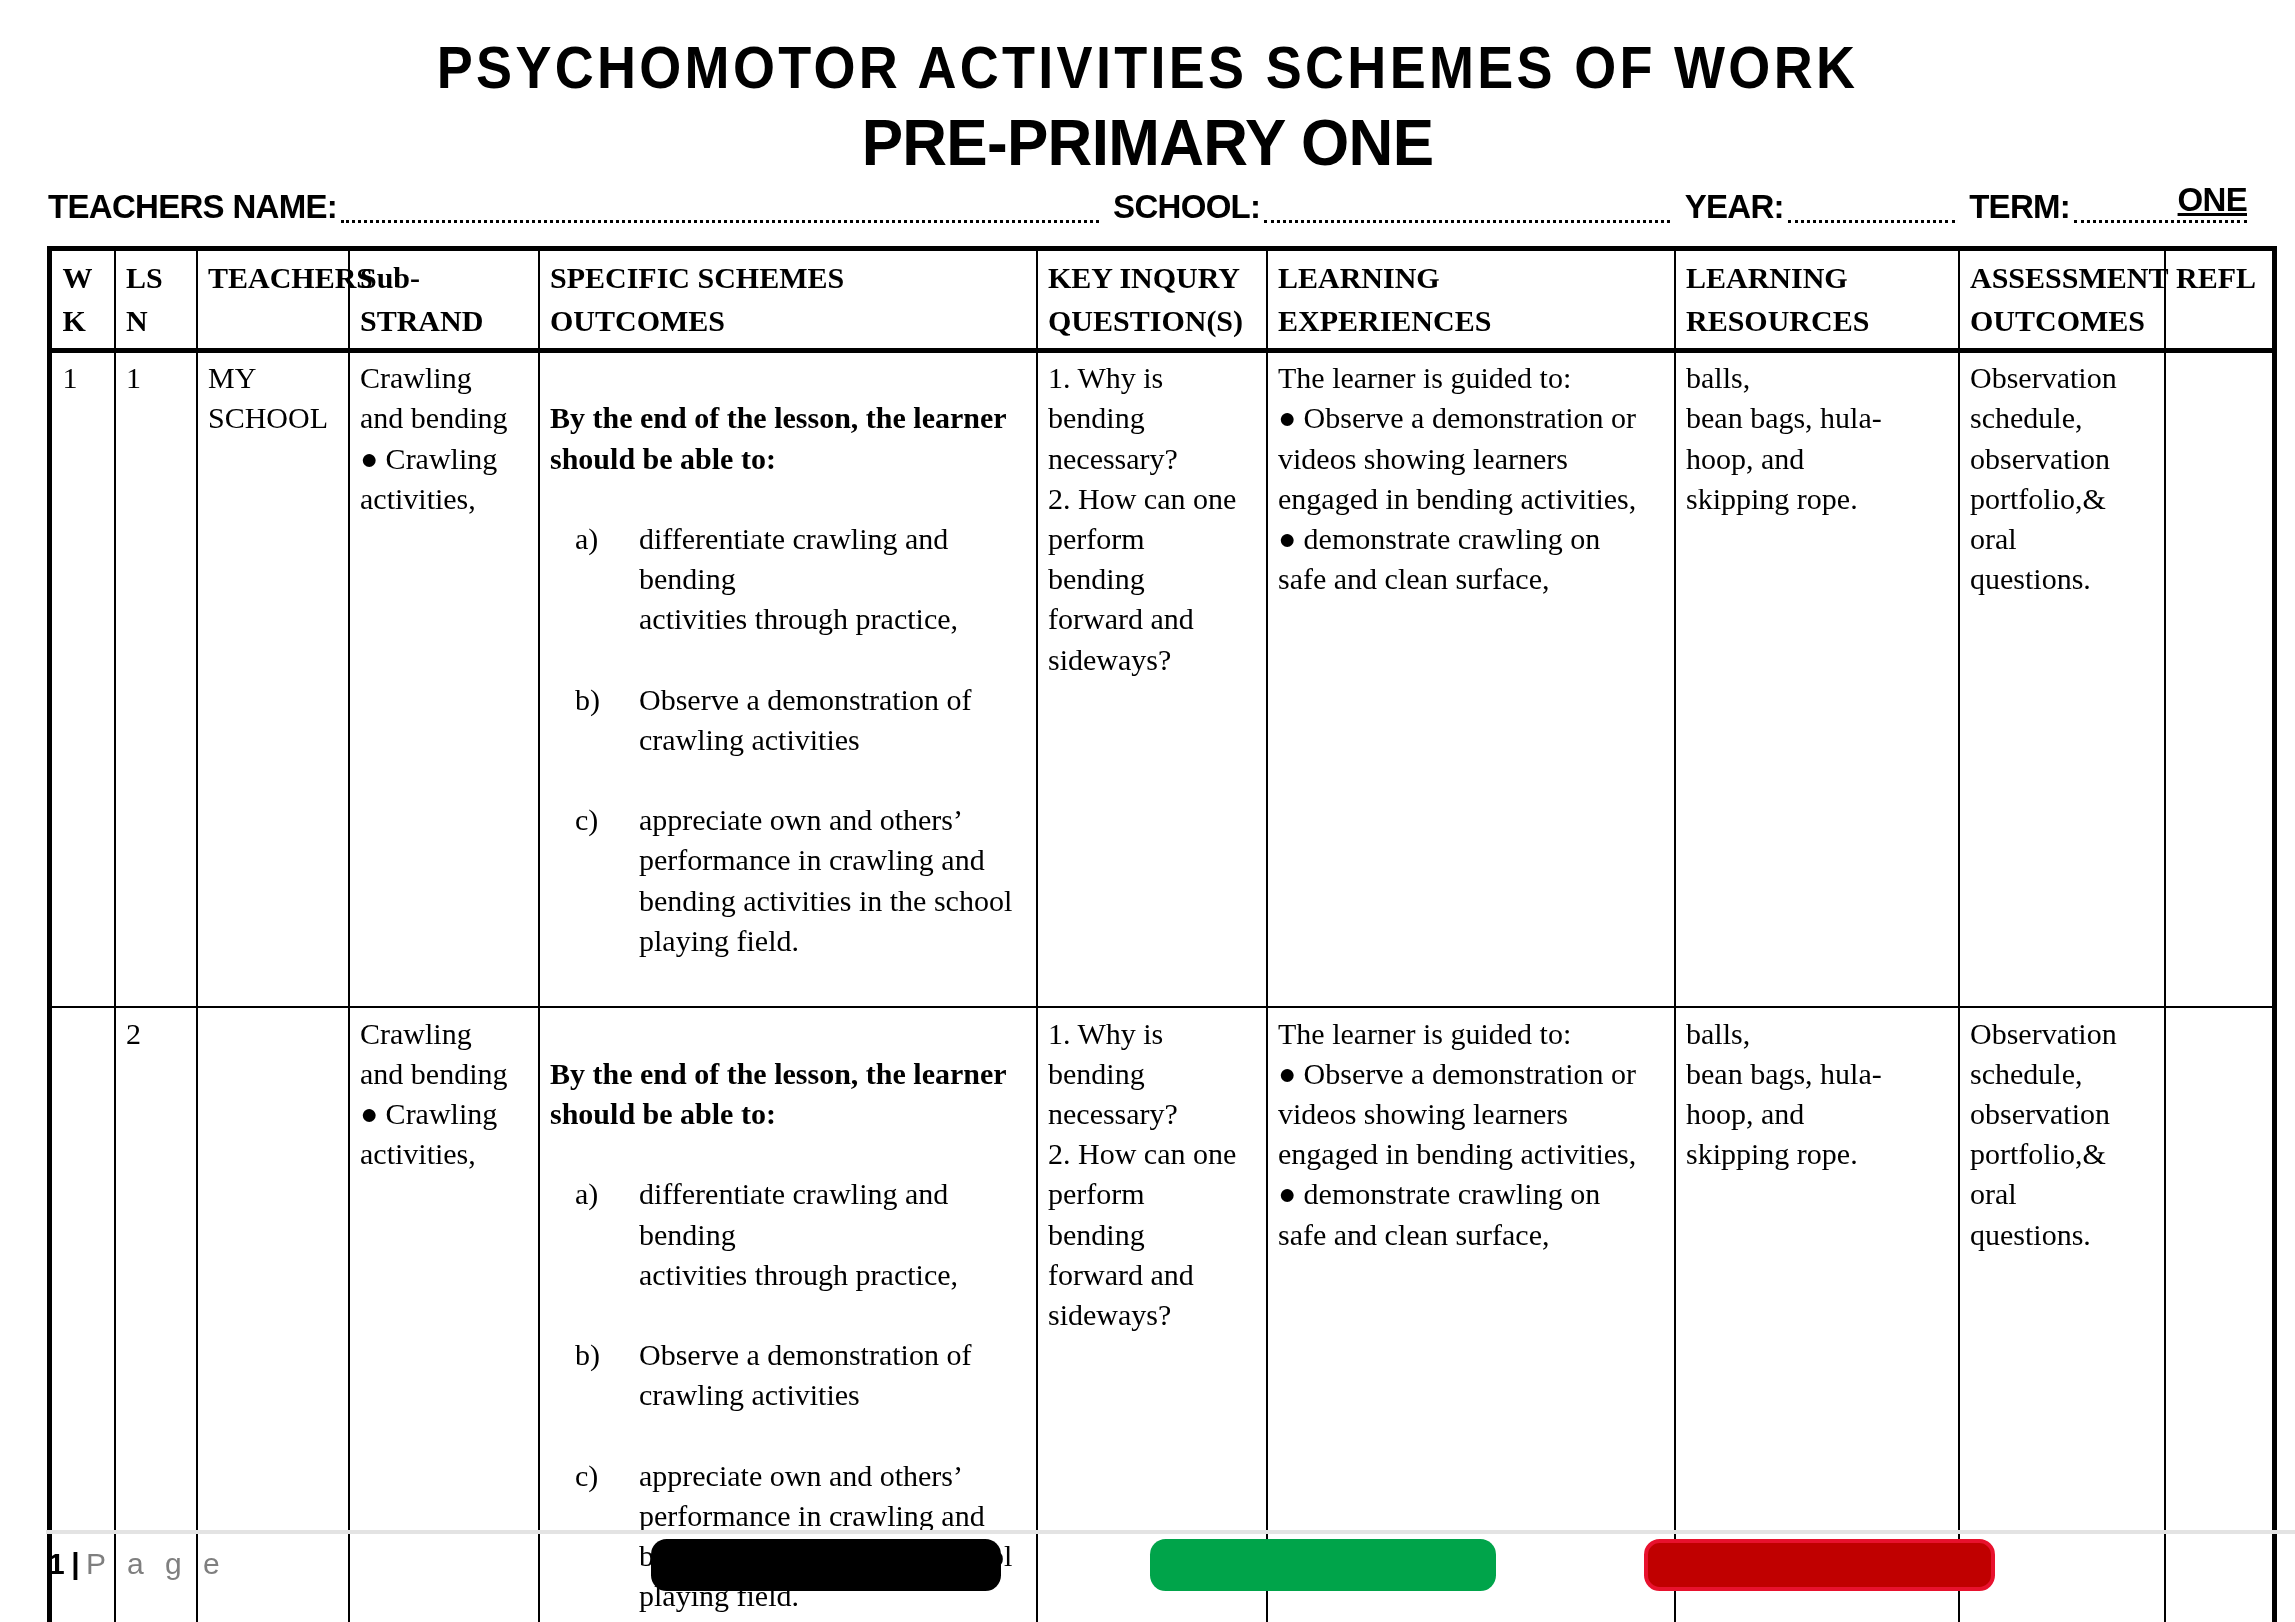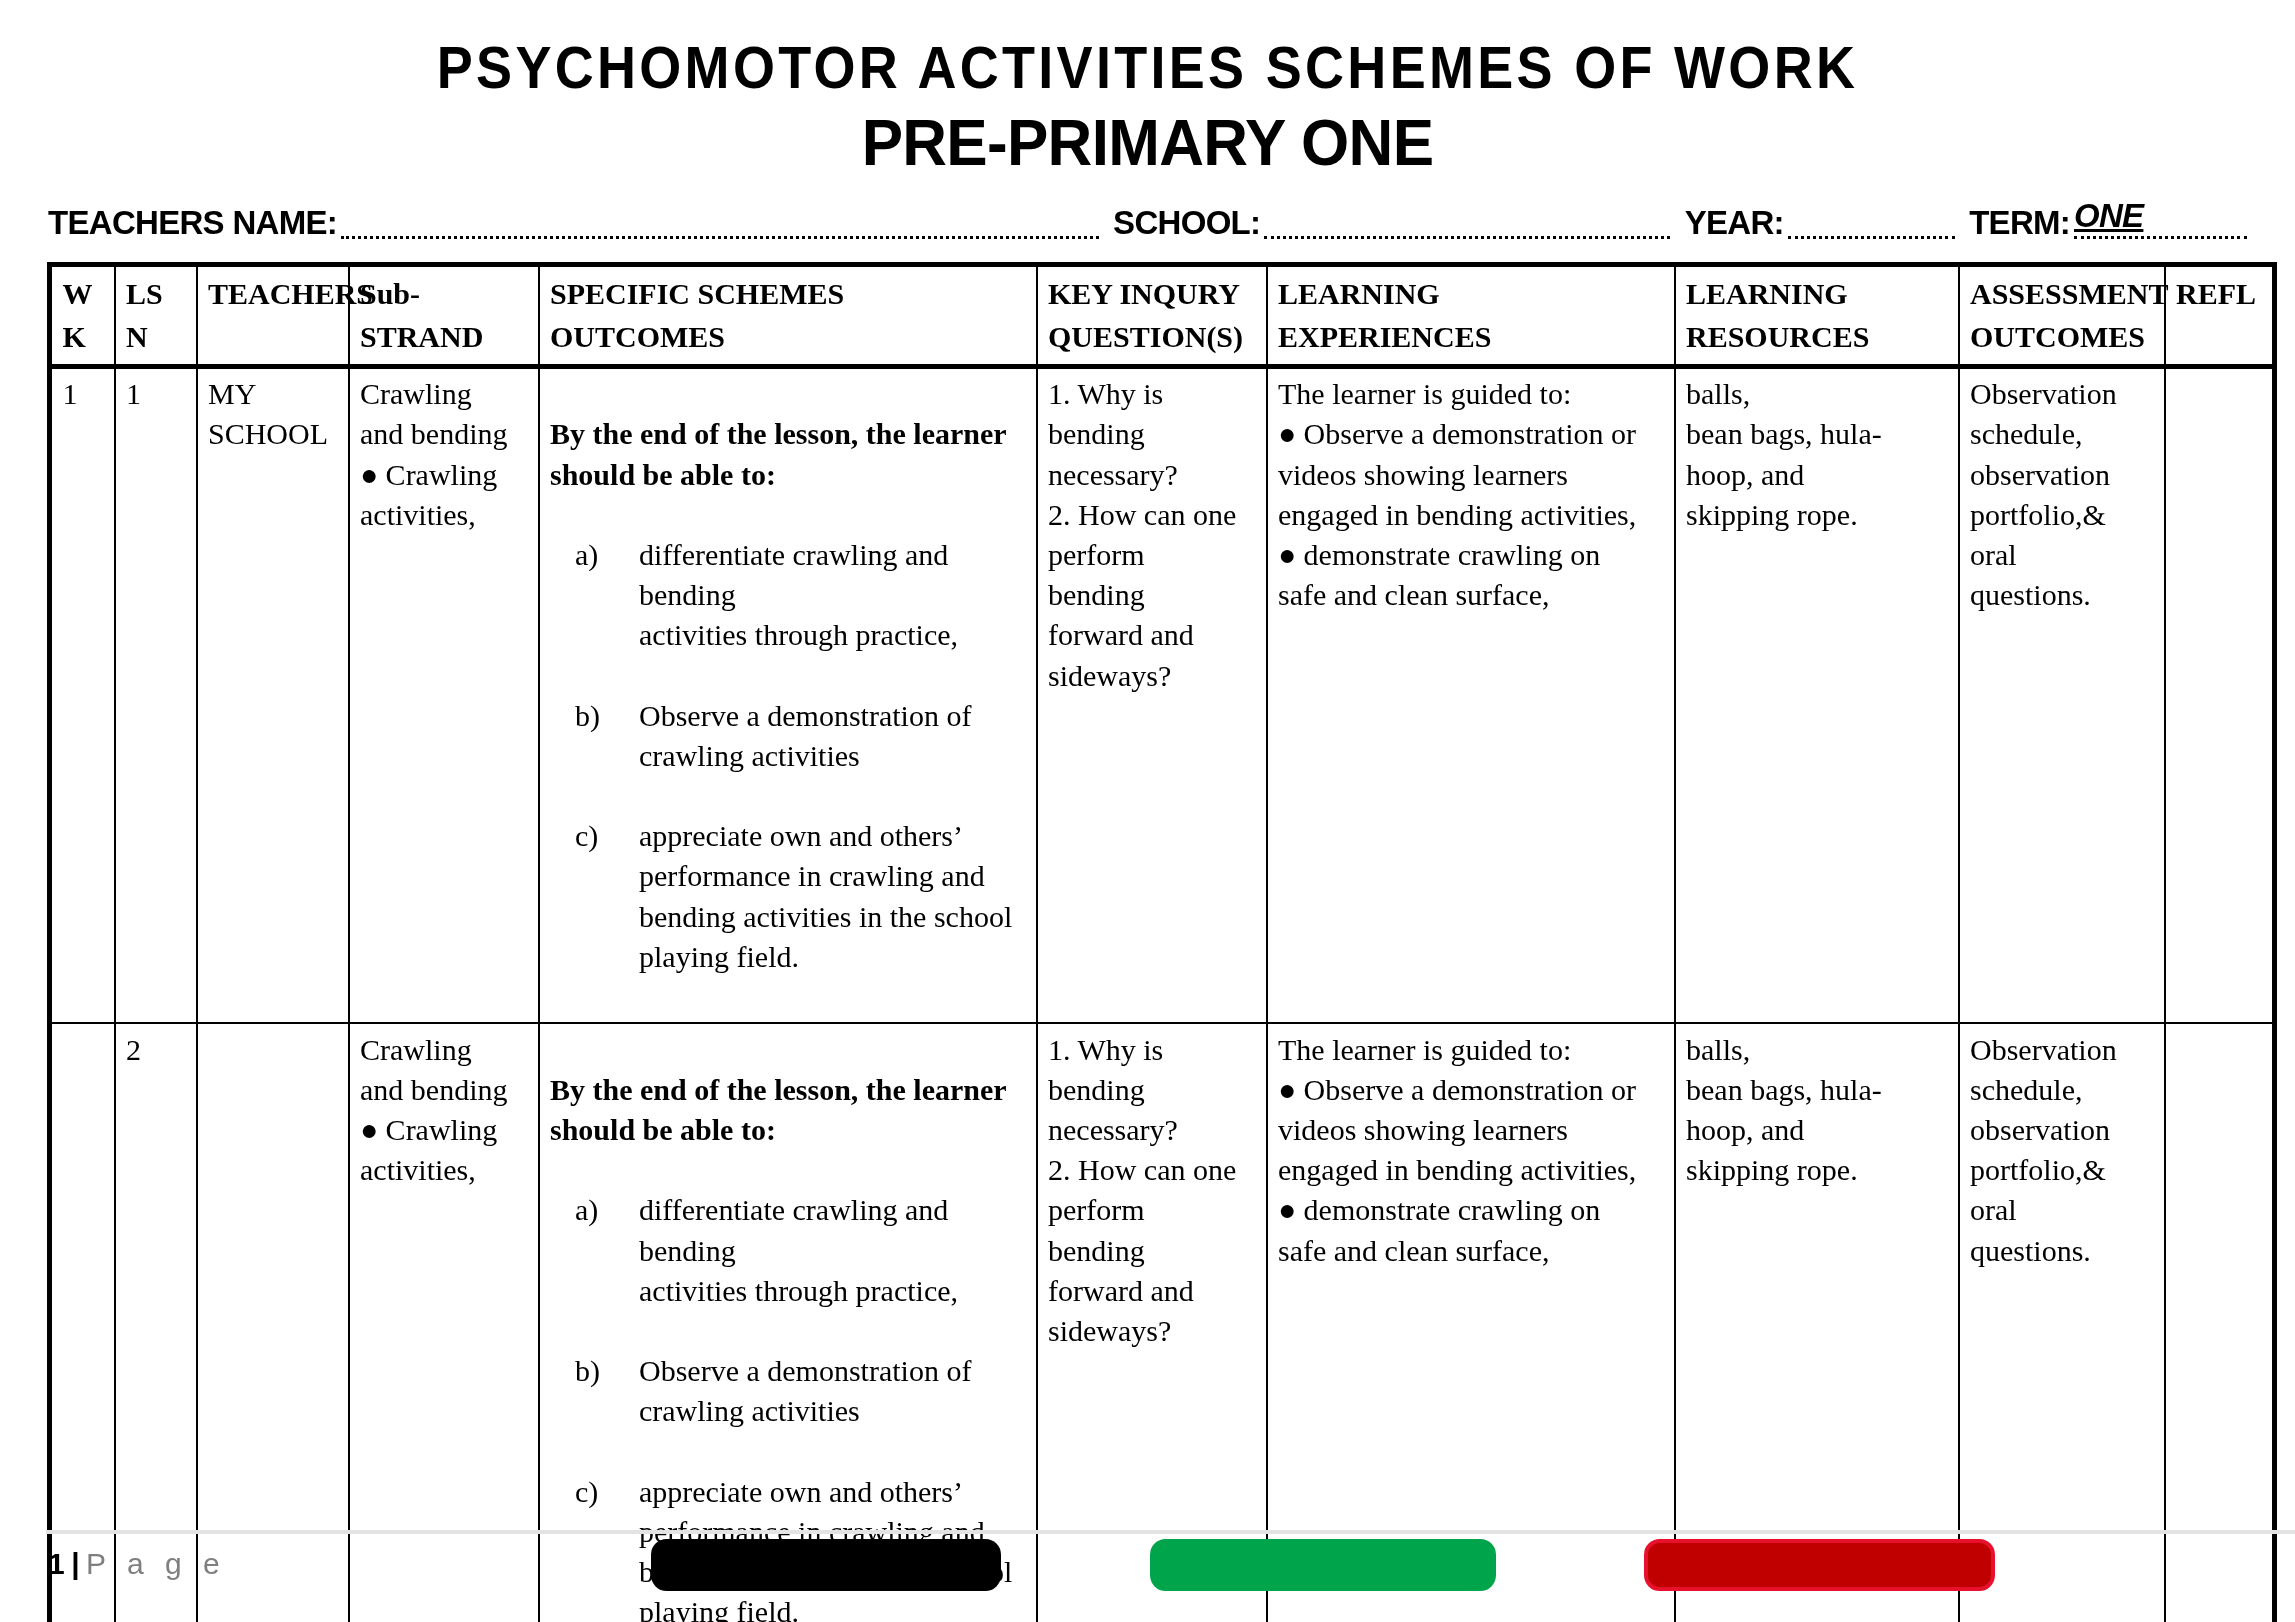--- a/index.html
+++ b/index.html
@@ -25,43 +25,42 @@
     text-align: center;
     font-family: "Liberation Sans", "DejaVu Sans", sans-serif;
     font-weight: bold;
     font-size: 62px;
     letter-spacing: -0.7px;
     transform: scaleY(1.05);
   }
   .meta-line {
     display: flex;
     align-items: flex-end;
-    margin: 19px 48px 0 48px;
+    margin: 3px 48px 0 48px;
     font-family: "Liberation Sans", "DejaVu Sans", sans-serif;
     font-weight: bold;
     font-size: 33px;
     letter-spacing: -0.7px;
     white-space: nowrap;
   }
   .meta-label { padding-bottom: 2.6px; }
   .blank {
     border-bottom: 3.9px dotted #000;
     height: 38px;
     margin: 0 2.6px 5.2px 3.9px;
   }
   .blank-name  { flex: 1 1 auto; min-width: 589px; }
   .blank-school{ flex: 0 0 406px; }
   .blank-year  { flex: 0 0 167px; }
   .term-zone {
     flex: 0 0 173px;
     border-bottom: 3.9px dotted #000;
     margin: 0 0 5.2px 3.9px;
-    text-align: left;
+    text-align: right;
     padding-bottom: 1.3px;
-    font-style: italic;
   }
   .term-value { text-decoration: underline; }
   .gap-s { width: 11.8px; }
 
   table.sow {
     margin: 17px 0 0 47px;
     width: 2226px;
     table-layout: fixed;
     border-collapse: collapse;
     border: 5.2px solid #000;

